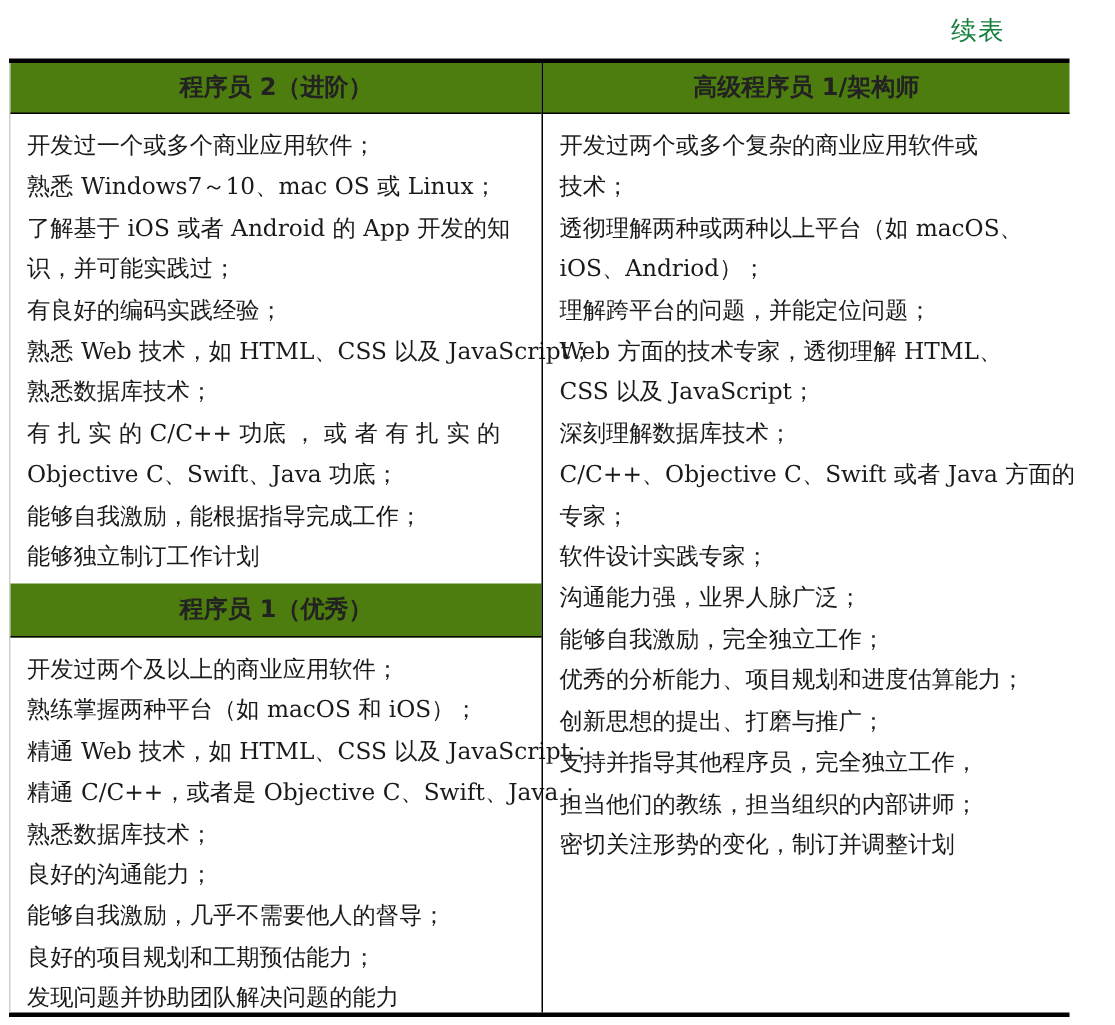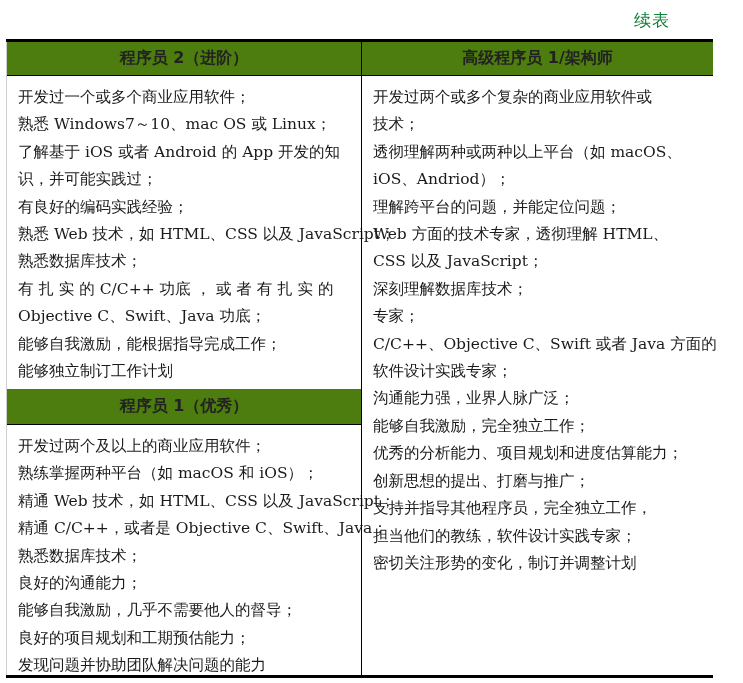--- a/index.html
+++ b/index.html
@@ -58,25 +58,25 @@
     <div class="head">高级程序员 1/架构师</div>
     <div class="body">
       <div class="line">开发过两个或多个复杂的商业应用软件或</div>
       <div class="line">技术；</div>
       <div class="line">透彻理解两种或两种以上平台（如 macOS、</div>
       <div class="line">iOS、Andriod）；</div>
       <div class="line">理解跨平台的问题，并能定位问题；</div>
       <div class="line">Web  方面的技术专家，透彻理解  HTML、</div>
       <div class="line">CSS 以及 JavaScript；</div>
       <div class="line">深刻理解数据库技术；</div>
+      <div class="line">C/C++、Objective C、Swift 或者 Java 方面的</div>
       <div class="line">专家；</div>
-      <div class="line">C/C++、Objective C、Swift 或者 Java 方面的</div>
       <div class="line">软件设计实践专家；</div>
       <div class="line">沟通能力强，业界人脉广泛；</div>
       <div class="line">能够自我激励，完全独立工作；</div>
       <div class="line">优秀的分析能力、项目规划和进度估算能力；</div>
       <div class="line">创新思想的提出、打磨与推广；</div>
       <div class="line">支持并指导其他程序员，完全独立工作，</div>
-      <div class="line">担当他们的教练，软件设计实践专家；</div>
+      <div class="line">担当他们的教练，担当组织的内部讲师；</div>
       <div class="line">密切关注形势的变化，制订并调整计划</div>
     </div>
   </div>
 </div>
 
 </body></html>

